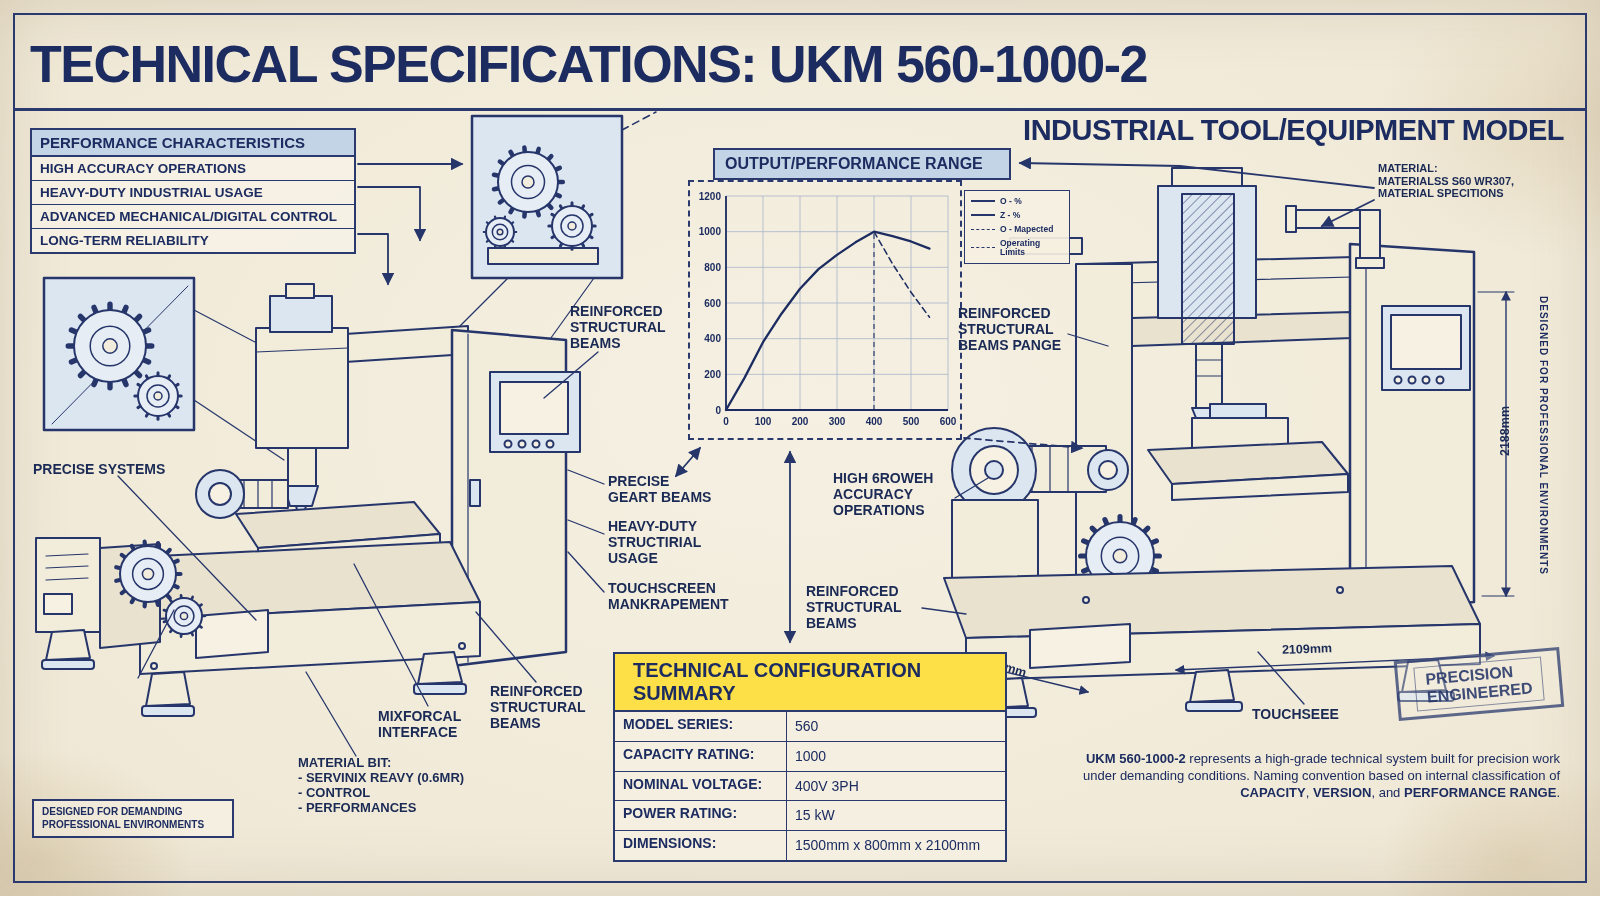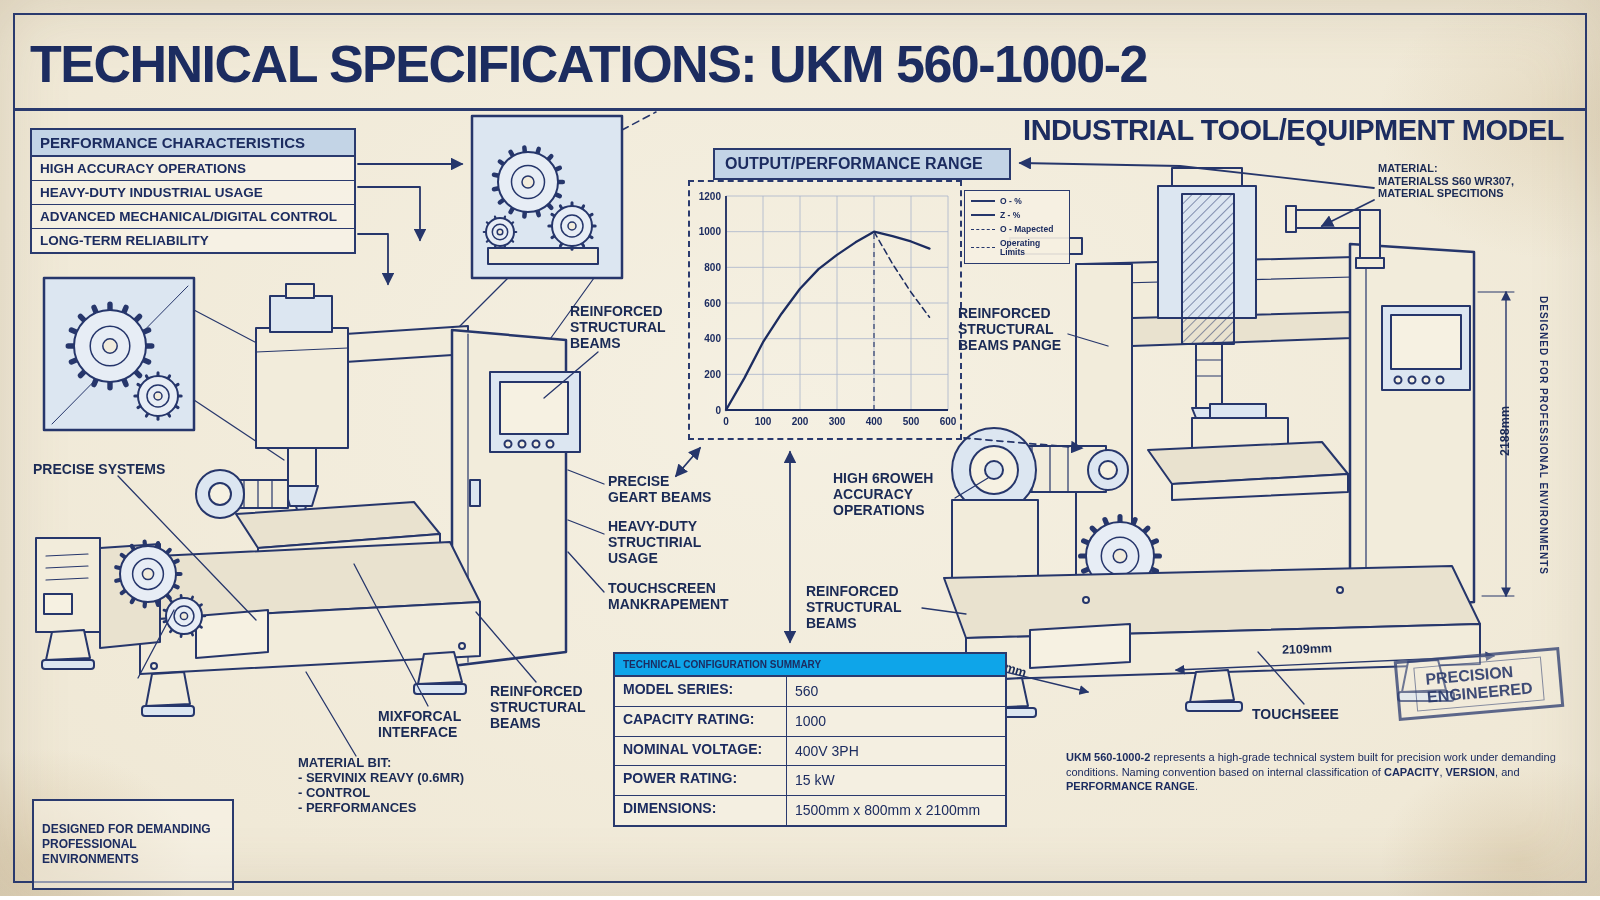--- a/index.html
+++ b/index.html
@@ -29,29 +29,29 @@
   .chart-box{position:absolute;left:688px;top:180px;width:274px;height:260px;border:2px dashed #2a3a6e}
   #chart-svg{position:absolute;left:0;top:0}
   #chart-svg text{fill:#1c2c60;font-family:"Liberation Sans",sans-serif;font-size:10px;font-weight:700}
   .legend{position:absolute;left:964px;top:190px;width:106px;border:1.5px solid #2a3a6e;background:rgba(246,240,226,.92);
     padding:6px 6px;display:flex;flex-direction:column;gap:5px}
   .lg-row{display:flex;align-items:center;gap:5px}
   .lg-line{width:24px;border-top:2px solid #26366b;flex:none}
   .lg-line.dashed{border-top-style:dashed;border-top-width:1.5px}
   .lg-label{font-size:8.5px;font-weight:700;line-height:1.05}
   .cfg{position:absolute;left:613px;top:652px;width:394px;border:2.5px solid #2a3a6e;background:#f4efe1}
-  .cfg-h{background:#0ea5e9;font-weight:700;font-size:10px;padding:5px 8px;border-bottom:2px solid #2a3a6e}
+  .cfg-h{background:#fde047;font-weight:700;font-size:20px;padding:5px 18px;border-bottom:2px solid #2a3a6e}
   .cfg-row{display:flex;border-bottom:1.6px solid #2a3a6e;font-size:14px;line-height:1.2}
   .cfg-row:last-child{border-bottom:none}
   .cfg-label{width:172px;font-weight:700;padding:4px 8px;border-right:1.6px solid #2a3a6e;flex:none}
   .cfg-value{flex:1;padding:6px 8px}
-  .footer{position:absolute;left:1066px;top:750px;width:494px;font-size:11px;line-height:1.32;text-align:left;color:#1c2c60}
+  .footer{position:absolute;left:1066px;top:750px;width:494px;font-size:13px;line-height:1.32;text-align:right;color:#1c2c60}
   .footer .b{font-weight:800}
-  .designed-box{position:absolute;left:32px;top:799px;width:202px;border:2px solid #2a3a6e;padding:21px 8px;
-    font-weight:700;font-size:12px;line-height:1.25;background:rgba(250,246,236,.5)}
+  .designed-box{position:absolute;left:32px;top:799px;width:202px;border:2px solid #2a3a6e;padding:5px 8px;
+    font-weight:700;font-size:10px;line-height:1.25;background:rgba(250,246,236,.5)}
   .stamp{position:absolute;left:1396px;top:654px;width:166px;height:60px;border:3px solid rgba(42,58,110,.75);
     transform:rotate(-5deg);display:flex;align-items:center;justify-content:center;background:rgba(244,238,224,.35)}
   .stamp-inner{border:1.5px solid rgba(42,58,110,.55);padding:3px 10px;font-weight:800;font-size:16px;line-height:1.12;
     color:rgba(36,52,104,.88);white-space:pre-line}
   .vside{position:absolute;left:1538px;top:296px;writing-mode:vertical-rl;font-size:10px;font-weight:700;
     letter-spacing:1px;color:#1c2c60}
   .dim{position:absolute;font-size:12.5px;font-weight:700;color:#1a2a55}
   .dim-2109{left:1282px;top:642px;transform:rotate(-2deg)}
   .dim-800{left:984px;top:660px;transform:rotate(17deg)}
   .dim-2188{left:1470px;top:424px;width:70px;text-align:center;transform:rotate(-90deg)}

